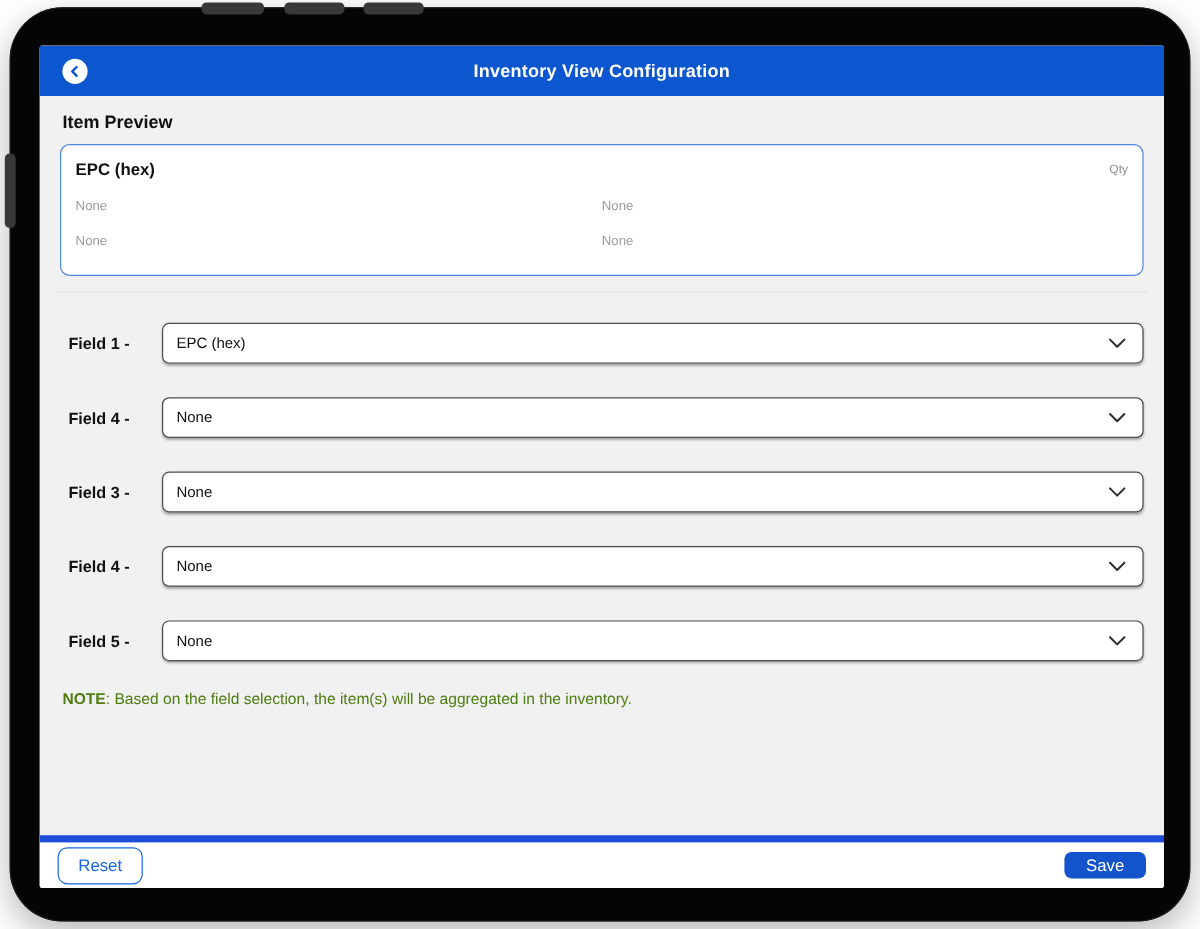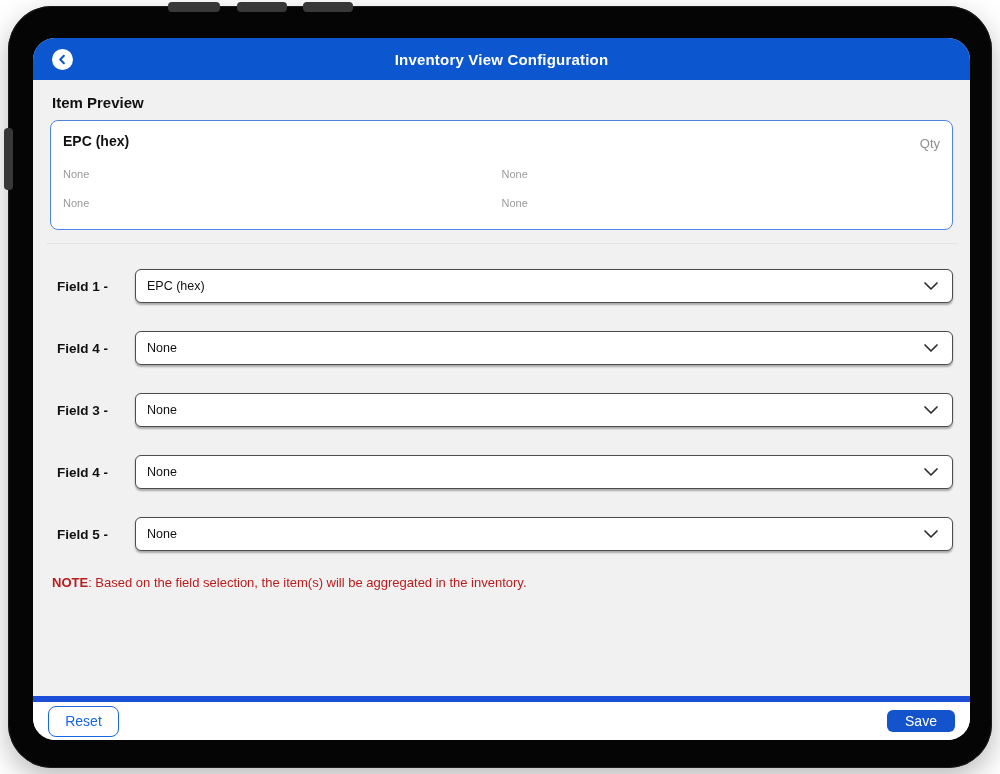--- a/index.html
+++ b/index.html
@@ -14,21 +14,21 @@
   }
   .hw-btn { position:absolute; background:#383838; border-radius:4px; }
   .hw-top1 { left:160px; top:-4px; width:52px; height:10px; }
   .hw-top2 { left:229px; top:-4px; width:50px; height:10px; }
   .hw-top3 { left:295px; top:-4px; width:50px; height:10px; }
   .hw-side { left:-4px; top:122px; width:9px; height:62px; }
 
   
   .screen {
     position:absolute; left:25px; top:32px; width:937px; height:702px;
-    background:#f1f1f2; border-radius:22px; overflow:hidden;
+    background:#f1f1f2; border-radius:2px; overflow:hidden;
     display:flex; flex-direction:column;
   }
 
   
   .appbar {
     height:42px; flex:0 0 42px; background:#0c56d0;
     display:flex; align-items:center; position:relative;
   }
   .back-btn {
     margin-left:19px; width:21px; height:21px; border-radius:50%;
@@ -45,21 +45,21 @@
   
   .content { flex:1 1 auto; padding:12px 17px 0 17px; overflow:hidden; }
   .section-title { font-size:15px; font-weight:bold; color:#111; margin:2px 0 9px 2px; }
 
   .preview-card {
     background:#ffffff; border:1px solid #4f84e2; border-radius:8px;
     padding:12px 12px 14px 12px; height:110px;
   }
   .preview-head { display:flex; justify-content:space-between; align-items:flex-start; }
   .preview-field { font-size:14px; font-weight:bold; color:#111; }
-  .preview-qty { font-size:13px; color:#8e8e8e; padding-top:3px; }
+  .preview-qty { font-size:10px; color:#8e8e8e; padding-top:3px; }
   .preview-grid {
     margin-top:17px; display:grid; grid-template-columns:1fr 1fr; row-gap:17px;
   }
   .slot { font-size:11px; color:#9b9b9b; }
 
   .divider { height:1px; background:#e4e4e4; margin:13px -4px 0 -4px; }
 
   
   .rows { margin-top:21px; }
   .field-row { display:flex; align-items:center; height:42px; margin-bottom:20px; }
@@ -67,21 +67,21 @@
   .dropdown {
     flex:1 1 auto; height:34px; background:#ffffff;
     border:1px solid #4d4d4d; border-radius:6px;
     box-shadow:0 1.5px 2px rgba(0,0,0,0.30);
     display:flex; align-items:center; justify-content:space-between;
     padding:0 13px 0 11px; cursor:pointer;
   }
   .dropdown-value { font-size:12.5px; color:#111; }
   .chev-down svg { display:block; }
 
-  .note { margin-top:4px; font-size:13px; color:#b91c1c; padding-left:2px; }
+  .note { margin-top:4px; font-size:13px; color:#4d7c0f; padding-left:2px; }
   .note b { font-weight:bold; }
 
   
   .footer {
     flex:0 0 44px; background:#ffffff; border-top:6px solid #1d4ed8;
     display:flex; align-items:center; justify-content:space-between;
     padding:0 15px;
   }
   .reset-btn {
     min-width:71px; height:31px; background:#ffffff;

